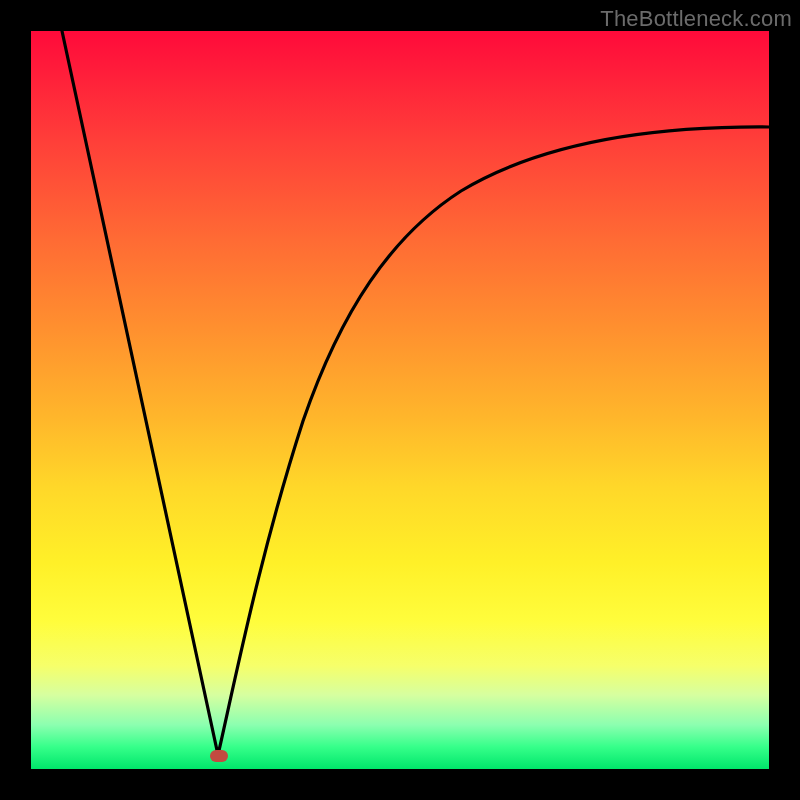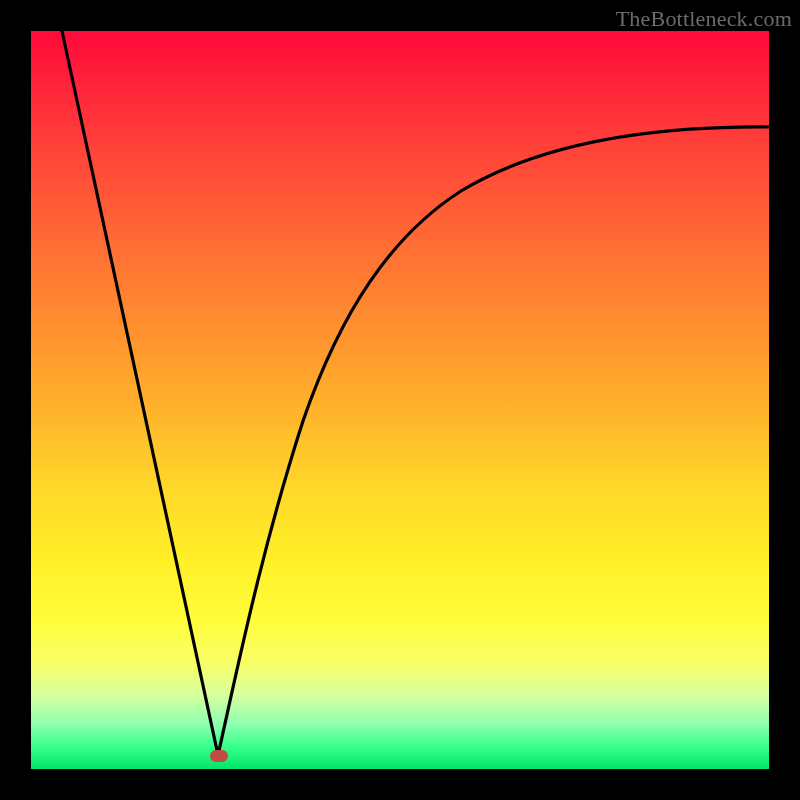--- a/index.html
+++ b/index.html
@@ -11,21 +11,20 @@
     font-family: Arial, Helvetica, sans-serif;
     overflow: hidden;
   }
   .frame {
     position: absolute;
     left: 0;
     top: 0;
     width: 800px;
     height: 800px;
     background: #000;
-    font-family: Liberation Serif, serif;
   }
   .plot {
     position: absolute;
     left: 31px;
     top: 31px;
     width: 738px;
     height: 738px;
     
     background: linear-gradient(
       to bottom,

